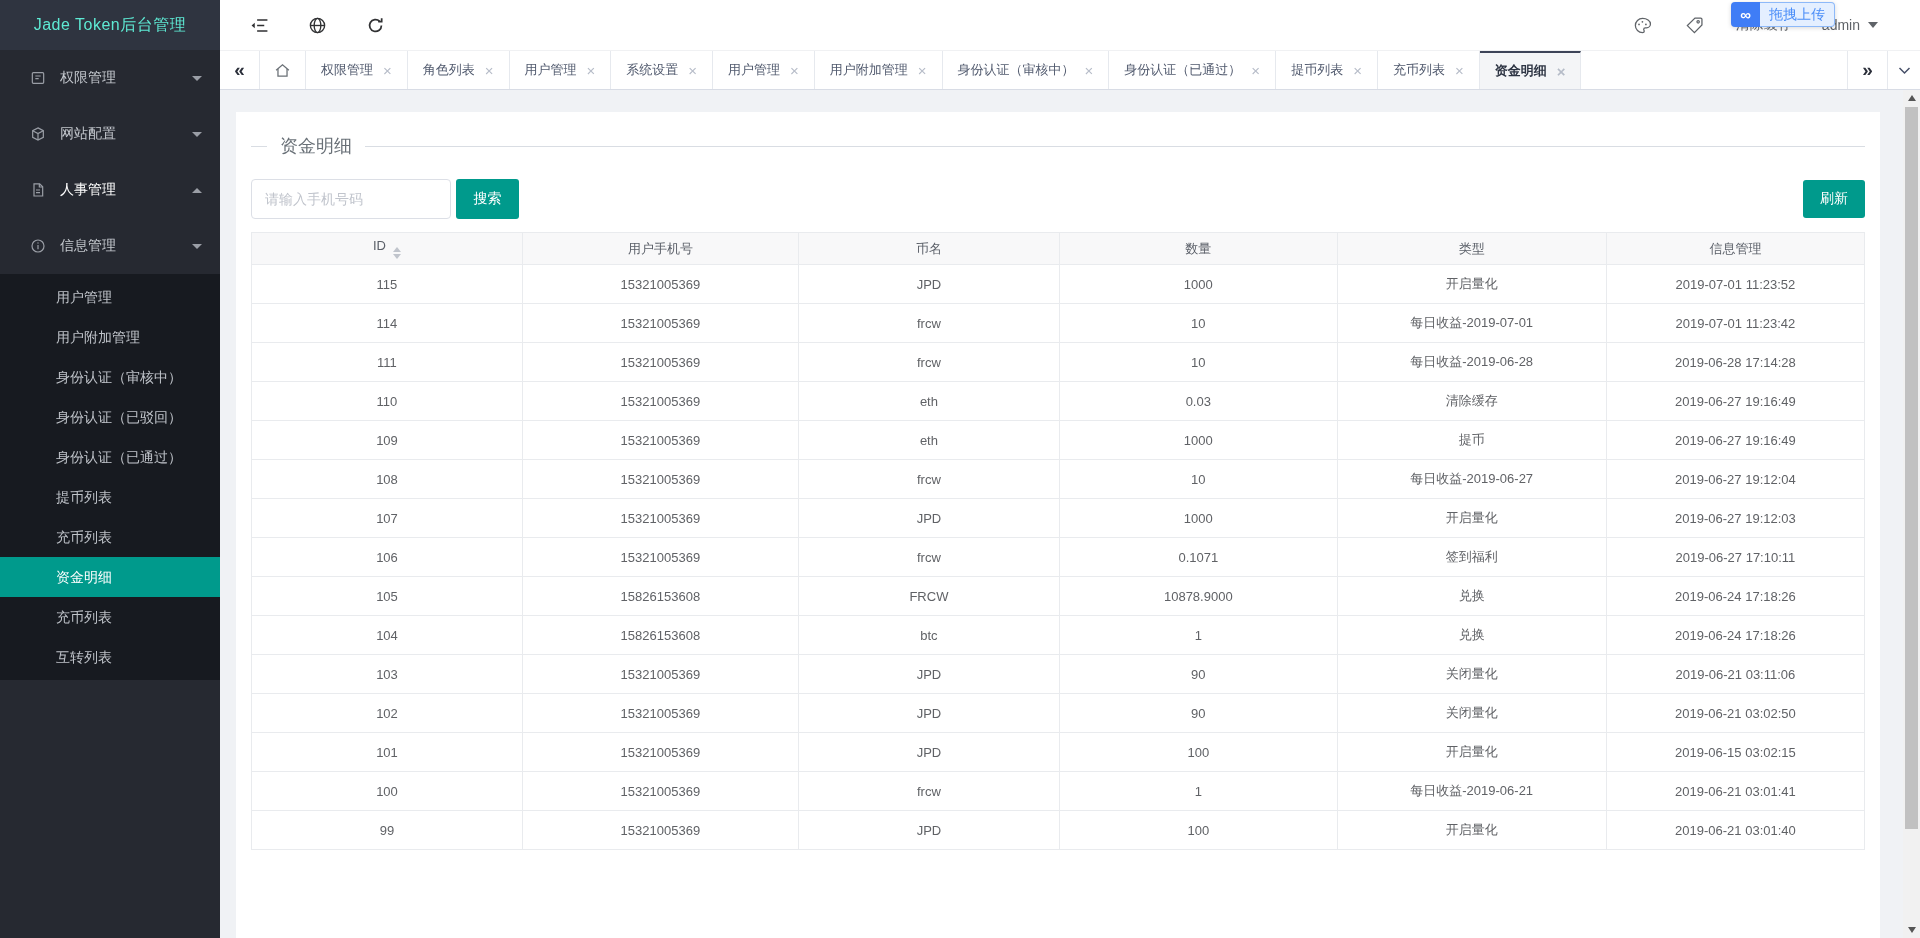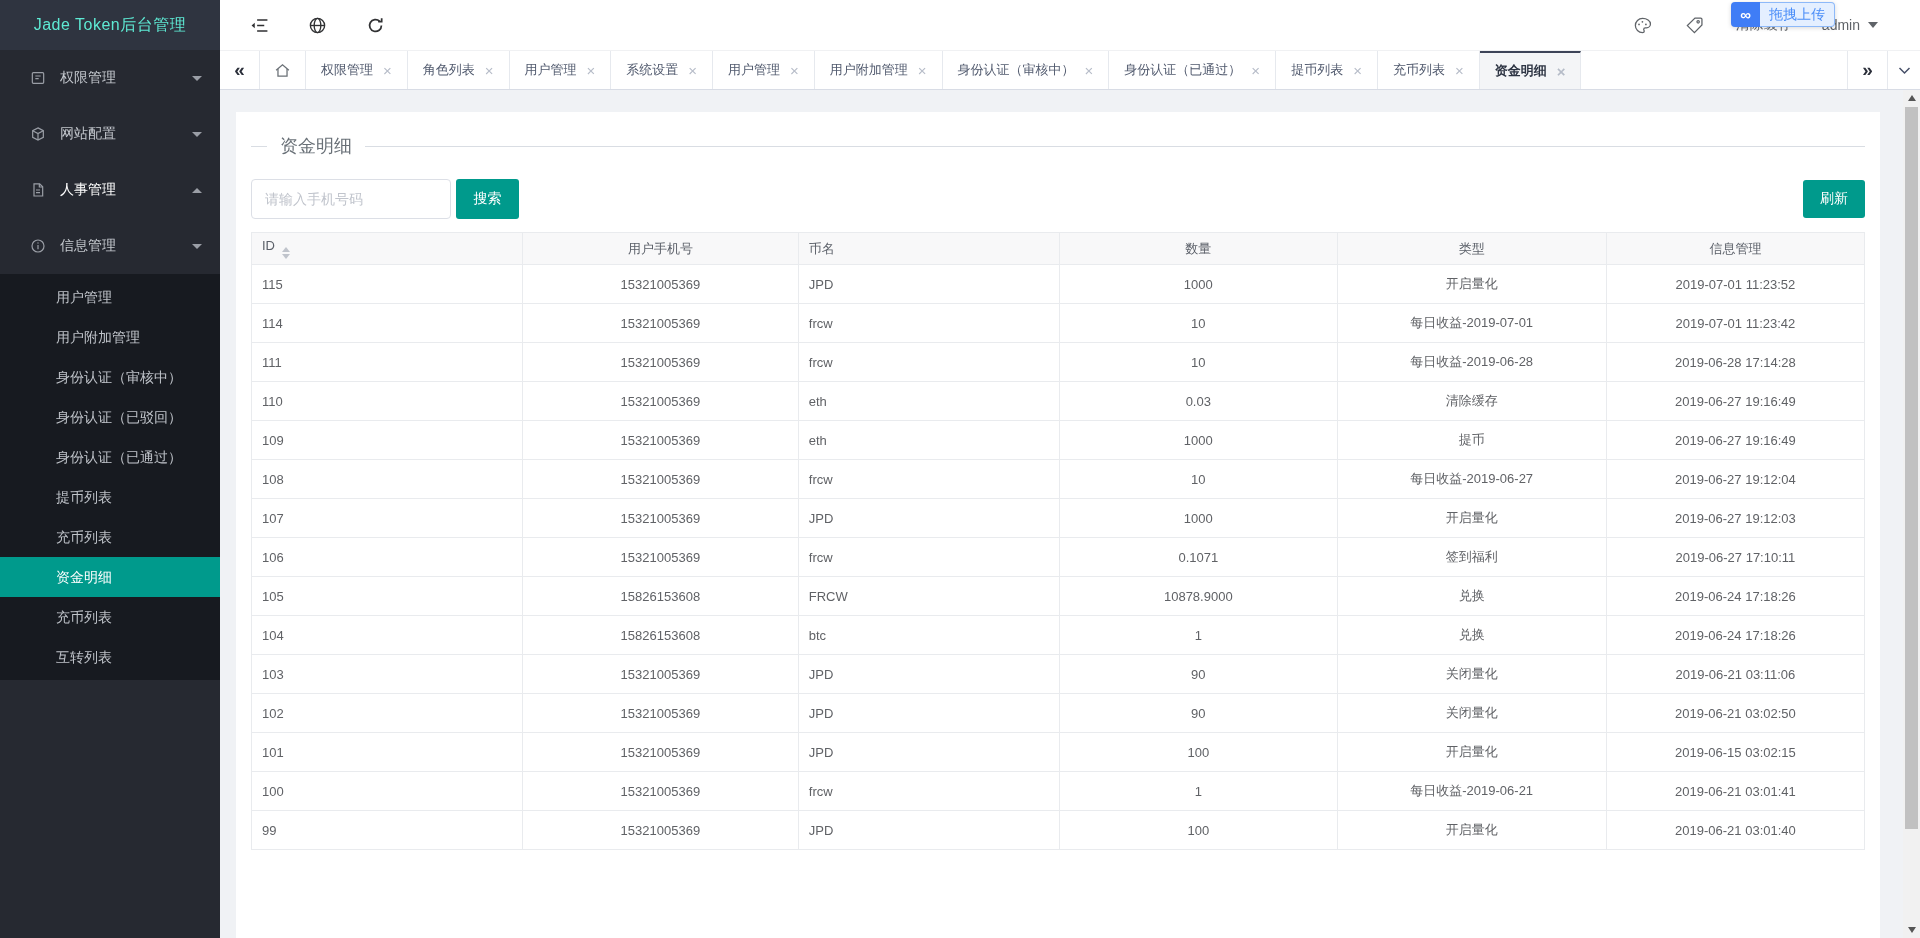--- a/index.html
+++ b/index.html
@@ -68,21 +68,21 @@
   .search-input{ width:200px; height:40px; border:1px solid #dcdfe6; border-radius:4px; padding:0 13px; font-size:14px; color:#303133; outline:none; }
   .search-input::placeholder{ color:#c0c4cc; }
   .btn{ background:var(--accent); color:#fff; border:none; border-radius:3px; font-size:14px; cursor:pointer; font-family:inherit; }
   .search-btn{ margin-left:5px; width:63px; height:40px; }
   .refresh-btn{ margin-left:auto; width:62px; height:38px; }
 
   table{ width:100%; border-collapse:collapse; table-layout:fixed; }
   th,td{ border:1px solid #e9ebee; font-size:13px; color:#606266; font-weight:normal; overflow:hidden; white-space:nowrap; }
   th{ background:#f8f8f9; height:32px; color:#5a5f68; padding:0 10px; }
   td{ height:39px; padding:0 10px; }
-  .al{ text-align:left; } .ac{ text-align:center; }
+  .al{ text-align:center; } .ac{ text-align:center; }
   th.sortable{ cursor:pointer; }
   .sort-caret{ display:inline-flex; flex-direction:column; margin-left:7px; vertical-align:-2px; }
   .sort-caret .sc{ width:0; height:0; border-left:4px solid transparent; border-right:4px solid transparent; }
   .sc-up{ border-bottom:5px solid #c0c4cc; margin-bottom:2px; }
   .sc-down{ border-top:5px solid #c0c4cc; }
 
   
   .scrollbar{ position:fixed; right:0; top:90px; width:17px; height:848px; background:#f1f1f1; z-index:40; }
   .sb-arrow{ position:absolute; left:0; width:17px; height:16px; display:flex; align-items:center; justify-content:center; cursor:pointer; }
   .sb-arrow.top{ top:0; } .sb-arrow.bottom{ bottom:0; }

